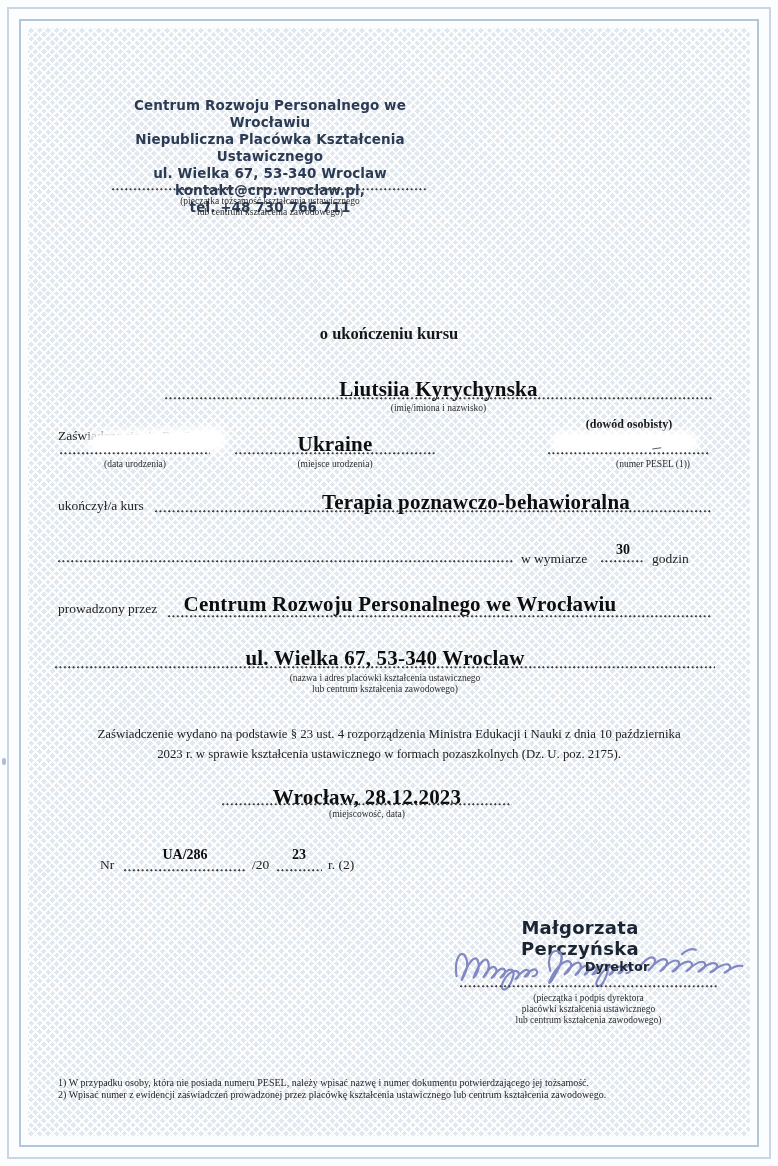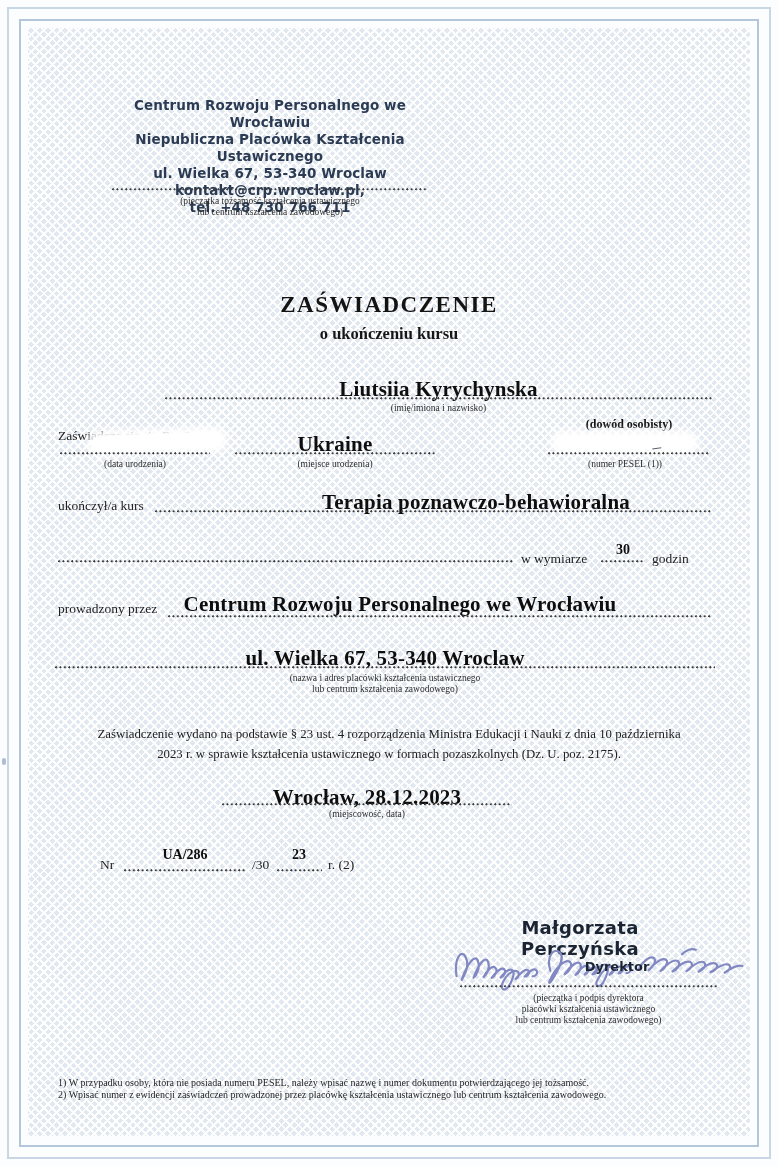--- a/index.html
+++ b/index.html
@@ -54,39 +54,38 @@
     <div>Centrum Rozwoju Personalnego we Wrocławiu</div>
     <div>Niepubliczna Placówka Kształcenia Ustawicznego</div>
     <div>ul. Wielka 67, 53-340 Wroclaw</div>
     <div>kontakt@crp.wroclaw.pl,</div>
     <div>tel. +48 730 766 711</div>
   </div>
   <div class="abs dots" style="left:112px;top:188px;width:316px;"></div>
   <div class="abs cap" style="left:112px;top:196px;width:316px;">(pieczątka tożsamość kształcenia ustawicznego</div>
   <div class="abs cap" style="left:112px;top:207px;width:316px;">lub centrum kształcenia zawodowego)</div>
 
-  <div class="abs title" style="left:0;top:292px;width:778px;">ZAŚWIADCZENIE</div>
   <div class="abs subtitle" style="left:0;top:324px;width:778px;">o ukończeniu kursu</div>
 
   <div class="abs lbl" style="left:58px;top:384px;margin-top:44px;">Zaświadcza się, że Pan/i</div>
   <div class="abs val" style="left:165px;top:377px;width:547px;">Liutsiia Kyrychynska</div>
   <div class="abs dots" style="left:165px;top:397px;width:547px;"></div>
   <div class="abs cap" style="left:165px;top:403px;width:547px;">(imię/imiona i nazwisko)</div>
   <div class="abs boldcap" style="left:548px;top:417px;width:162px;">(dowód osobisty)</div>
 
   <div class="abs redact" style="left:92px;top:434px;width:130px;height:15px;transform:rotate(-2deg);"></div>
   <div class="abs val" style="left:235px;top:432px;width:200px;">Ukraine</div>
   <div class="abs redact" style="left:556px;top:436px;width:138px;height:13px;"></div>
   <div class="abs artifact-dash" style="left:652px;top:444px;"></div>
   <div class="abs dots" style="left:60px;top:452px;width:150px;"></div>
   <div class="abs dots" style="left:235px;top:452px;width:200px;"></div>
   <div class="abs dots" style="left:548px;top:452px;width:162px;"></div>
   <div class="abs cap" style="left:60px;top:459px;width:150px;">(data urodzenia)</div>
   <div class="abs cap" style="left:235px;top:459px;width:200px;">(miejsce urodzenia)</div>
-  <div class="abs cap" style="left:544px;top:459px;width:162px;">(numer PESEL (1))</div>
+  <div class="abs cap" style="left:572px;top:459px;width:162px;">(numer PESEL (1))</div>
 
   <div class="abs lbl" style="left:58px;top:498px;">ukończył/a kurs</div>
   <div class="abs val" style="left:240px;top:490px;width:472px;">Terapia poznawczo-behawioralna</div>
   <div class="abs dots" style="left:155px;top:510px;width:557px;"></div>
 
   <div class="abs dots" style="left:58px;top:560px;width:455px;"></div>
   <div class="abs lbl" style="left:521px;top:551px;">w wymiarze</div>
   <div class="abs val-sm" style="left:596px;top:542px;width:54px;">30</div>
   <div class="abs dots" style="left:601px;top:560px;width:44px;"></div>
   <div class="abs lbl" style="left:652px;top:551px;">godzin</div>
@@ -105,21 +104,21 @@
     <div>2023 r. w sprawie kształcenia ustawicznego w formach pozaszkolnych (Dz. U. poz. 2175).</div>
   </div>
 
   <div class="abs val" style="left:222px;top:785px;width:290px;">Wrocław, 28.12.2023</div>
   <div class="abs dots" style="left:222px;top:803px;width:290px;"></div>
   <div class="abs cap" style="left:222px;top:809px;width:290px;">(miejscowość, data)</div>
 
   <div class="abs lbl" style="left:100px;top:857px;">Nr</div>
   <div class="abs val-sm" style="left:124px;top:847px;width:122px;">UA/286</div>
   <div class="abs dots" style="left:124px;top:869px;width:122px;"></div>
-  <div class="abs lbl" style="left:252px;top:857px;">/30</div>
+  <div class="abs lbl" style="left:252px;top:857px;">/20</div>
   <div class="abs val-sm" style="left:272px;top:847px;width:54px;">23</div>
   <div class="abs dots" style="left:277px;top:869px;width:45px;"></div>
   <div class="abs lbl" style="left:328px;top:857px;">r. (2)</div>
 
   <div class="abs sig-stamp-name" style="left:460px;top:917px;width:240px;">Małgorzata Perczyńska</div>
   <svg class="abs" style="left:446px;top:927px;transform:rotate(-2deg);" width="312" height="62" viewBox="0 0 312 62">
     <g fill="none" stroke="#8289c2" stroke-width="2.2" stroke-linecap="round" stroke-linejoin="round">
       <path d="M10,44 C8,26 16,16 20,26 C23,33 19,42 15,48 C22,30 30,22 32,30 C34,37 30,44 27,46 C33,32 40,24 42,31 C44,37 40,44 37,46 C40,40 46,34 49,37 C52,40 48,46 45,47 C49,42 55,36 58,39 C60,42 57,46 54,47 C58,42 63,38 66,40 C69,43 65,52 61,57 C57,61 53,59 56,52 C59,45 66,40 70,41 C74,42 72,48 69,49 C73,44 79,38 82,41 C84,44 80,47 78,47 C82,42 88,38 90,41 C92,44 89,47 86,47"></path>
       <path d="M104,42 C100,28 108,18 114,24 C118,28 114,38 108,47 C104,54 100,57 104,50 C110,38 120,30 124,34 C127,38 122,44 118,46 C124,38 132,32 134,36 C136,40 132,46 129,47 C133,42 139,36 142,39 C144,42 141,46 138,47 C142,42 148,38 150,41 C152,44 149,47 146,47 C150,42 156,36 160,38 C164,40 160,50 156,56 C152,61 147,59 151,52 C155,45 162,38 166,40 C170,42 166,47 163,48 C167,43 173,38 176,41 C178,44 174,47 172,47 C176,42 182,38 184,41 C186,44 183,47 180,47"></path>
       <path d="M192,44 C196,36 204,30 208,33 C211,36 206,42 202,45 C208,38 216,32 220,35 C223,38 218,44 214,46 C220,40 228,34 232,37 C235,40 230,46 226,47 C232,41 240,36 244,38 C248,40 244,46 240,47 C246,42 254,36 258,39 C261,42 256,47 252,48 C258,43 266,38 270,41 C273,44 268,48 264,49 C270,45 278,40 282,42 C286,44 282,49 278,50 C284,46 292,42 296,44"></path>

